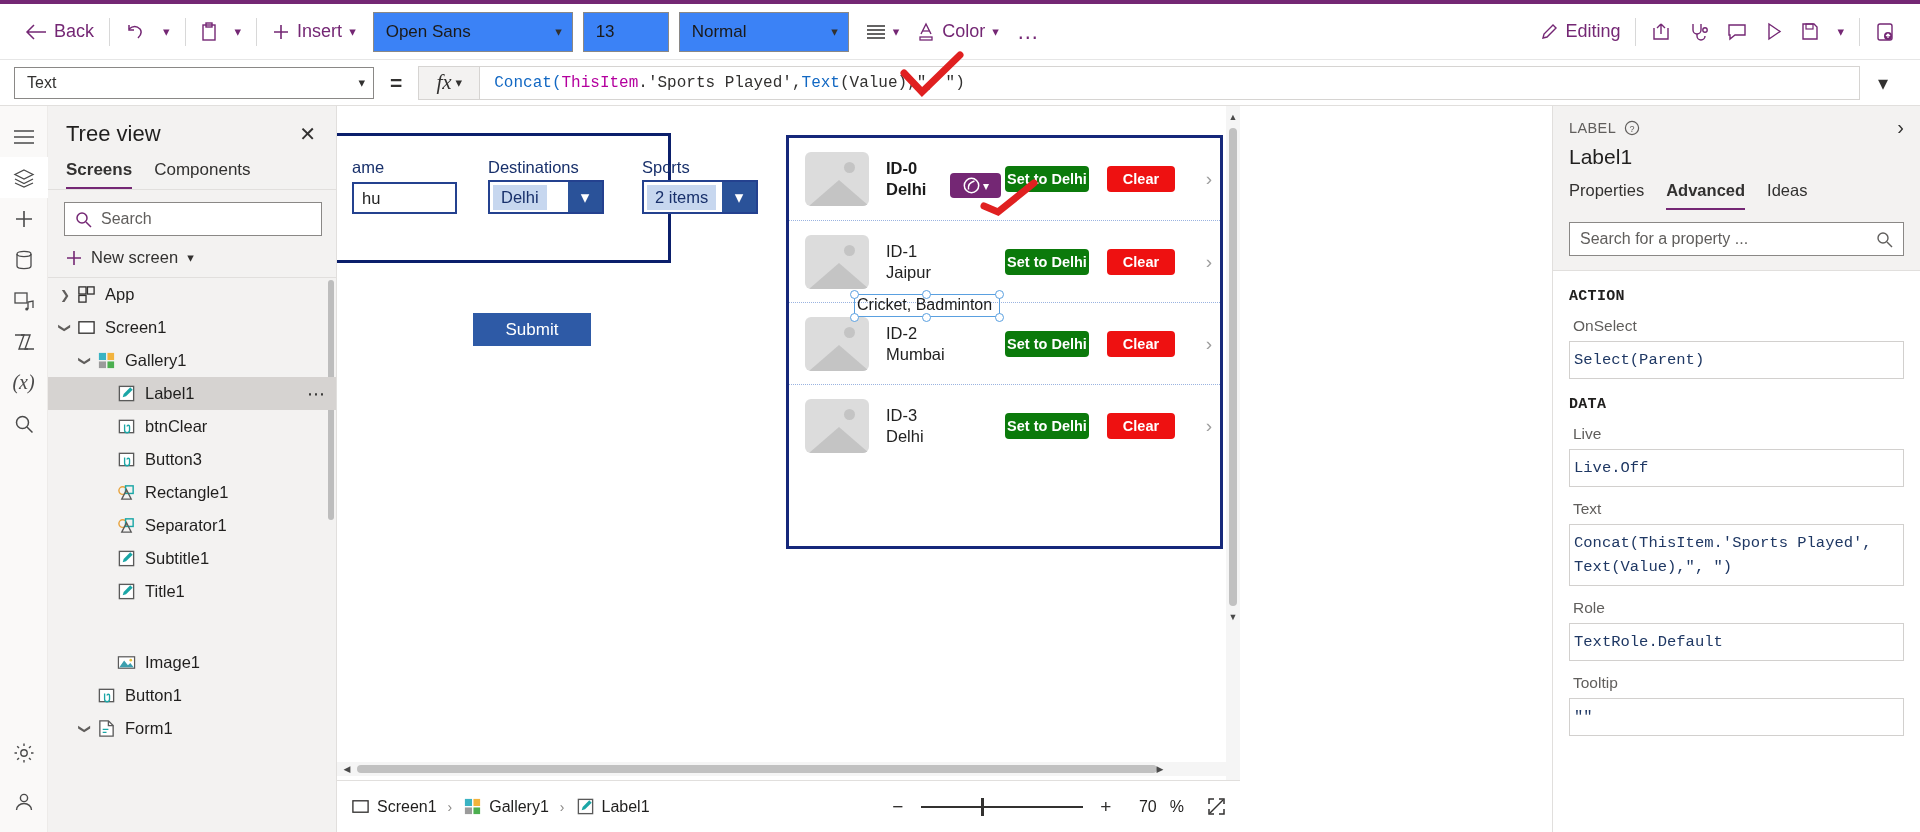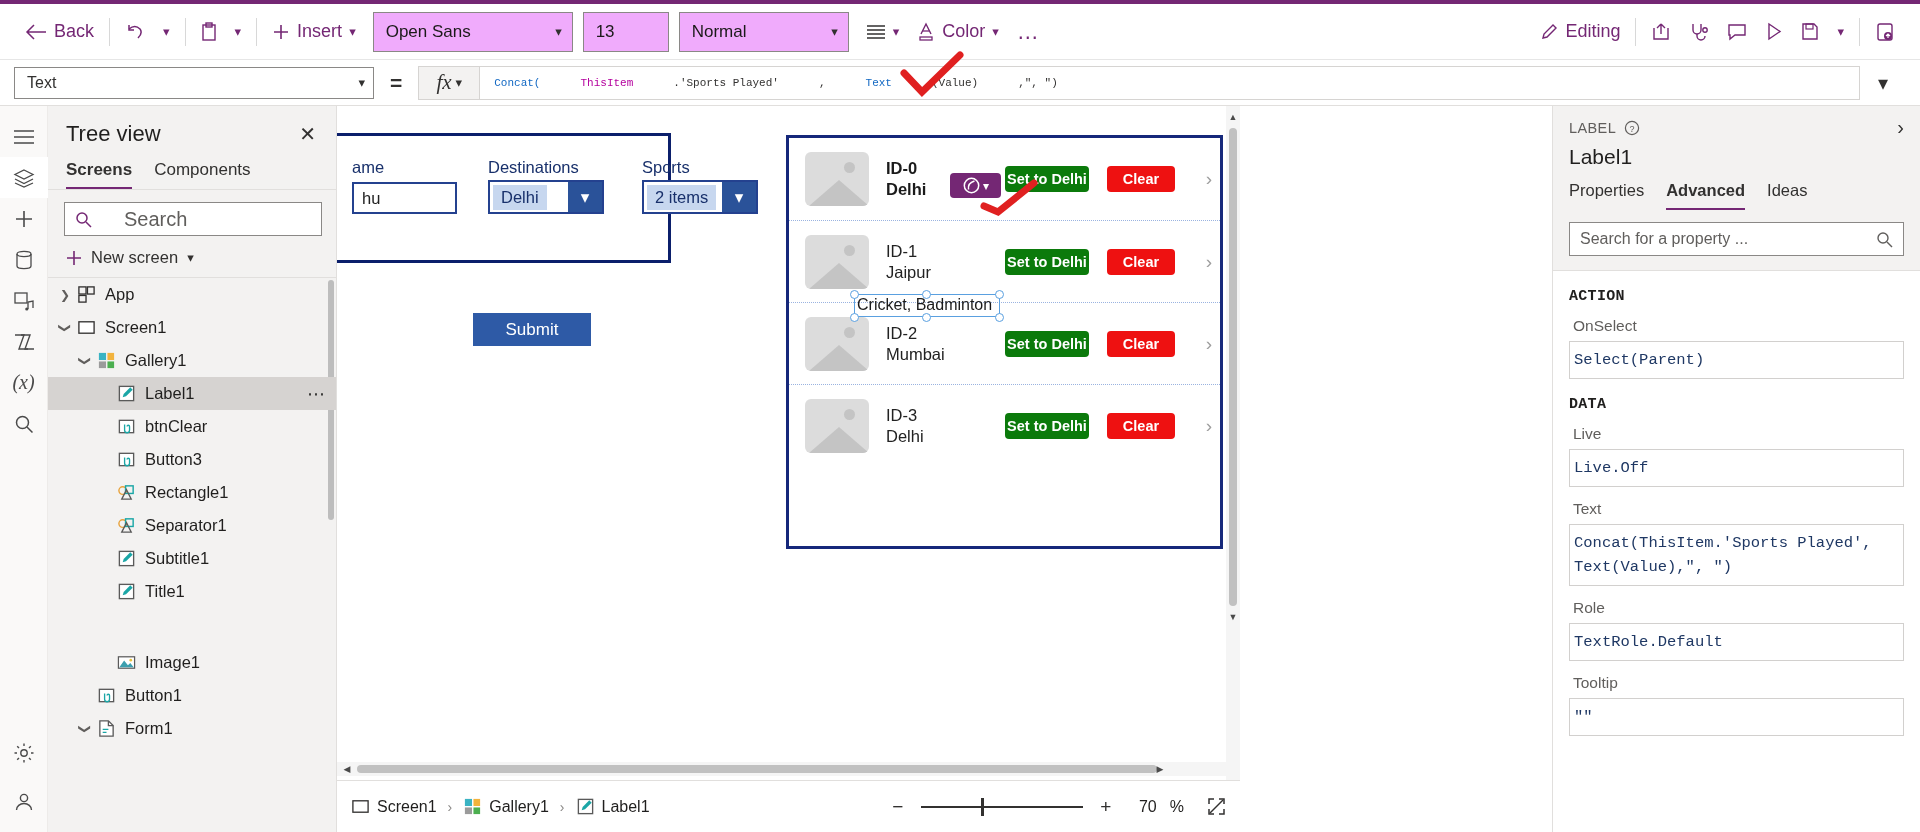--- a/index.html
+++ b/index.html
@@ -23,21 +23,21 @@
   .cmd-item {
     display: flex; align-items: center; gap: 7px;
     color: #742774; font-size: 18px; height: 40px; padding: 0 9px;
     cursor: pointer; white-space: nowrap;
   }
   .cmd-sep { width: 1px; height: 28px; background: #d8d8d8; margin: 0 6px; }
   .chev { font-size: 13px; color: #742774; display:inline-block; }
   .icon-svg { display: block; }
 
   .combo {
-    height: 40px; border: 1px solid #8a8886; background: #f0abfc;
+    height: 40px; border: 1px solid #8a8886; background: #3b82f6;
     display: flex; align-items: center; justify-content: space-between;
     padding: 0 10px 0 12px; font-size: 17px; color: #1b1a19; cursor: pointer;
   }
   .combo.font { width: 200px; margin-left: 8px; }
   .combo.size { width: 86px; margin-left: 10px; }
   .combo.weight { width: 170px; margin-left: 10px; }
 
   .cmd-right { margin-left: auto; display: flex; align-items: center; }
 
   
@@ -53,21 +53,21 @@
   }
   .eq { font-size: 21px; color: #323130; margin: 0 16px; font-weight: bold; }
   .fx-box {
     width: 62px; height: 34px; background: #f3f2f1; border: 1px solid #d6d4d2;
     display: flex; align-items: center; justify-content: center; gap: 4px; cursor: pointer;
   }
   .fx-italic { font-style: italic; font-family: "Liberation Serif", serif; font-size: 21px; color: #323130; }
   .formula-input {
     flex: 1; height: 34px; border: 1px solid #d6d4d2; border-left: none;
     display: flex; align-items: center; padding-left: 14px;
-    font-family: "Liberation Mono", monospace; font-size: 11px; position: relative; gap: 40px;
+    font-family: "Liberation Mono", monospace; font-size: 16px; position: relative;
   }
   .tok-fn { color: #1268c3; }
   .tok-this { color: #b4009e; }
   .tok-punct { color: #323130; }
   .fb-expand {
     width: 46px; height: 34px; display:flex; align-items:center; justify-content:center;
     cursor:pointer; color:#323130; font-size: 20px;
   }
 
   
@@ -93,22 +93,22 @@
   .tv-close { margin-left: auto; cursor: pointer; font-size: 20px; color: #323130; padding: 2px 6px; }
   .tv-tabs { display: flex; gap: 22px; padding: 6px 18px 0 18px; border-bottom: 1px solid #e1dfdd; }
   .tv-tab { font-size: 17px; color: #323130; padding-bottom: 7px; cursor: pointer; }
   .tv-tab.active { font-weight: bold; border-bottom: 2px solid #742774; }
   .tv-searchwrap { padding: 12px 14px 6px 16px; }
   .tv-search {
     height: 34px; background: #fff; border: 1px solid #8a8886;
     display: flex; align-items: center; padding: 0 10px; gap: 9px; cursor: text;
   }
   .tv-search input {
-    border: none; outline: none; font-size: 20px; color: #323130; width: 100%;
-    background: transparent; font-family: "Liberation Sans", sans-serif; margin-left: 23px;
+    border: none; outline: none; font-size: 16px; color: #323130; width: 100%;
+    background: transparent; font-family: "Liberation Sans", sans-serif;
   }
   .tv-search input::placeholder { color: #605e5c; }
   .tv-newscreen {
     display: flex; align-items: center; gap: 9px; padding: 6px 16px 10px 18px;
     color: #323130; font-size: 16.5px; cursor: pointer; border-bottom: 1px solid #e1dfdd;
   }
   .tv-list { position: relative; height: 520px; overflow: hidden; }
   .tv-row {
     display: flex; align-items: center; height: 33px; font-size: 16.5px;
     color: #201f1e; cursor: pointer; padding-right: 10px; position: relative;

